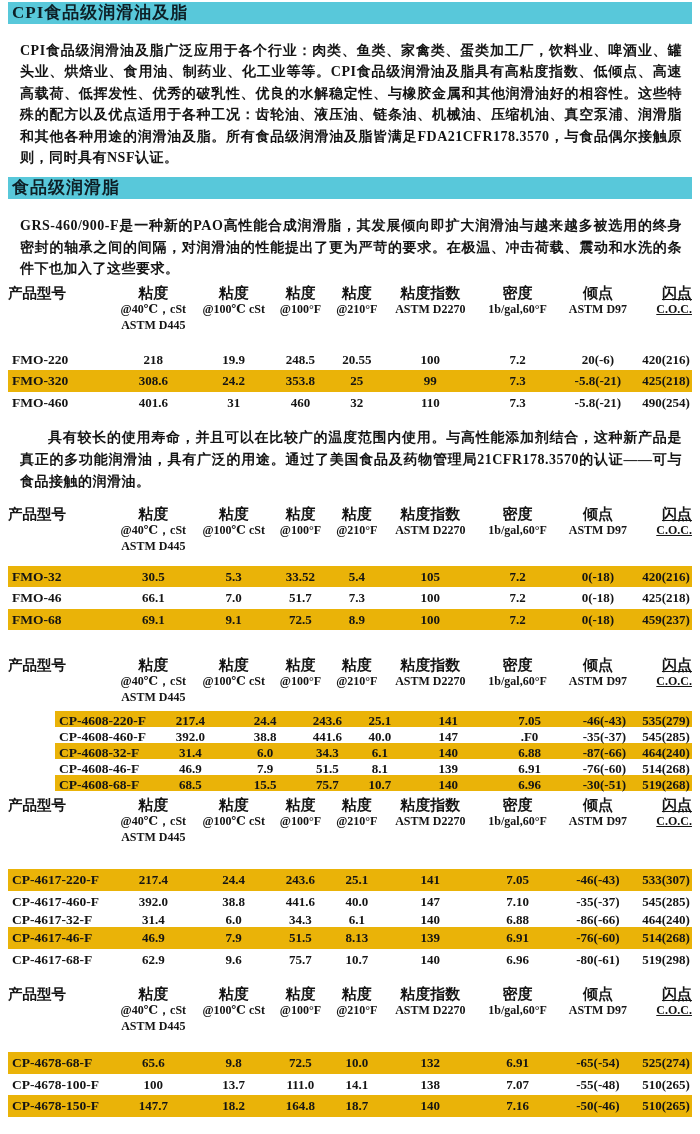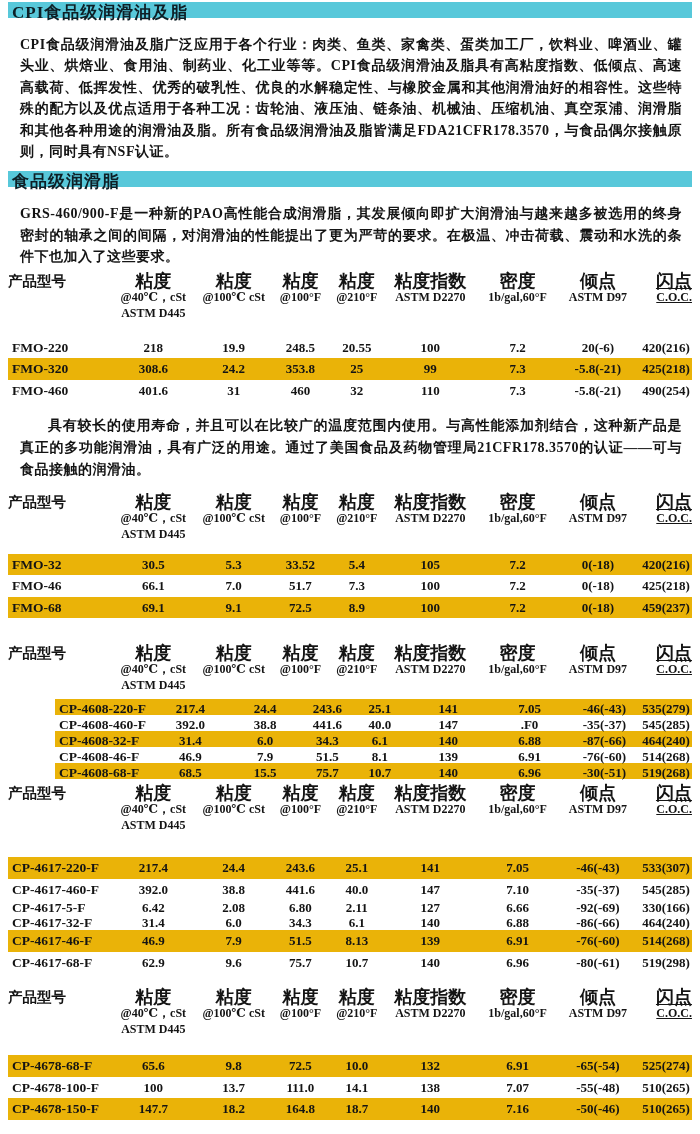--- a/index.html
+++ b/index.html
@@ -6,21 +6,21 @@
   body{
     width:700px;height:1134px;overflow:hidden;
     font-family:"Liberation Serif","DejaVu Serif",serif;
     font-weight:bold;color:#141414;
     -webkit-font-smoothing:antialiased;
   }
   .page{position:relative;width:700px;height:1134px;background:#fff;}
 
   .banner{
     margin:16px 8px;background:#58c8da;color:#0d1f26;
-    font-size:17px;line-height:22px;height:16px;
+    font-size:17px;line-height:22px;height:22px;
     padding-left:4px;letter-spacing:1px;
   }
   .banner.first{margin-top:2px;}
   .banner.second{margin-top:9px;}
 
   .para{
     margin:6px 18px 0 20px;font-size:14px;line-height:21.4px;
     text-align:justify;letter-spacing:0.5px;
   }
   .para.indent{text-indent:2em;margin-top:14px;line-height:21.8px;}
@@ -33,21 +33,21 @@
   .t4{margin-top:6px;}
   .t5{margin-top:16px;}
 
   .grid-row{
     display:grid;
     grid-template-columns:15% 12.5% 11% 8.5% 8% 13.5% 12% 11.5% 8%;
     align-items:center;
   }
   .thead{align-items:start;}
   .th{ text-align:center; }
-  .th .tt{font-size:18px;line-height:17px;}
+  .th .tt{font-size:15px;line-height:17px;}
   .th .sub{font-size:12px;line-height:15px;white-space:nowrap;}
   .th .sub2{font-size:12px;line-height:16px;white-space:nowrap;}
   .th.c1{text-align:left;font-size:14.5px;line-height:17px;}
   .th.c9{text-align:right;text-decoration:underline;}
 
   .tbody{display:block;}
   .gap16{height:16px;} .gap12{height:12px;} .gap6{height:6px;}
   .gap24{height:24px;} .gap18{height:18px;}
 
   .row{height:21.5px;line-height:21.5px;font-size:13px;}
@@ -379,31 +379,20 @@
           <div class="cell">392.0</div>
           <div class="cell">38.8</div>
           <div class="cell">441.6</div>
           <div class="cell">40.0</div>
           <div class="cell">147</div>
           <div class="cell">7.10</div>
           <div class="cell">-35(-37)</div>
           <div class="cell c9">545(285)</div>
         </div>
         <div class="grid-row row tight">
-          <div class="cell c1">CP-4617-5-F</div>
-          <div class="cell">6.42</div>
-          <div class="cell">2.08</div>
-          <div class="cell">6.80</div>
-          <div class="cell">2.11</div>
-          <div class="cell">127</div>
-          <div class="cell">6.66</div>
-          <div class="cell">-92(-69)</div>
-          <div class="cell c9">330(166)</div>
-        </div>
-        <div class="grid-row row tight">
           <div class="cell c1">CP-4617-32-F</div>
           <div class="cell">31.4</div>
           <div class="cell">6.0</div>
           <div class="cell">34.3</div>
           <div class="cell">6.1</div>
           <div class="cell">140</div>
           <div class="cell">6.88</div>
           <div class="cell">-86(-66)</div>
           <div class="cell c9">464(240)</div>
         </div>

